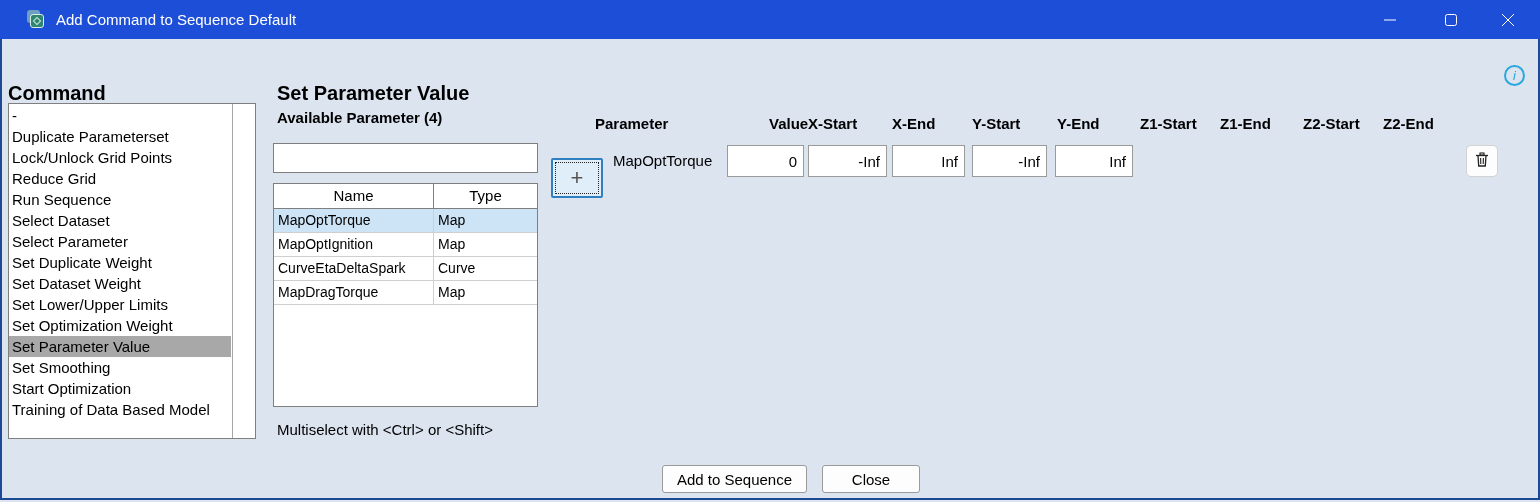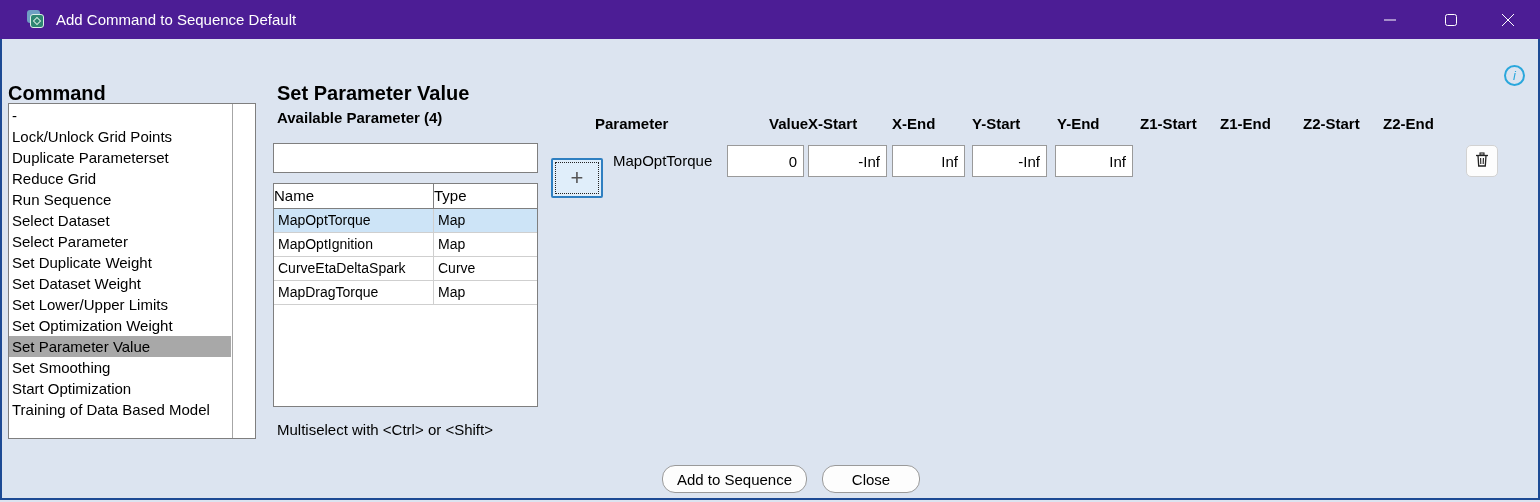--- a/index.html
+++ b/index.html
@@ -1,18 +1,18 @@
 <!DOCTYPE html>
 <html><head>
 <meta charset="utf-8">
 <style>
   html,body{margin:0;padding:0;width:1540px;height:502px;overflow:hidden;
     font-family:"Liberation Sans",sans-serif;background:#dce4f0;}
   
-  .titlebar{position:absolute;left:0;top:0;width:1540px;height:39px;background:#4c1d95;}
+  .titlebar{position:absolute;left:0;top:0;width:1540px;height:39px;background:#1d4ed8;}
   .win-border{position:absolute;left:0;top:39px;width:1536px;height:459px;
     border:2px solid #1d4a94;border-top:none;pointer-events:none;}
   .app-icon{position:absolute;left:27px;top:10px;width:18px;height:18px;}
   .app-icon .sq1{position:absolute;left:0;top:0;width:13px;height:13px;background:#6f9fc3;border-radius:3px;}
   .app-icon .sq2{position:absolute;left:3px;top:4px;width:14px;height:14px;background:#2e8672;border-radius:3px;border:1px solid #d9efe6;box-sizing:border-box;}
   .app-icon .diamond{position:absolute;left:7px;top:8px;width:6px;height:6px;border:1px solid #cfe8de;transform:rotate(45deg);box-sizing:border-box;}
   .title-text{position:absolute;left:56px;top:11px;color:#ffffff;font-size:15px;}
   .winctl{position:absolute;top:0;height:39px;width:46px;display:flex;align-items:center;justify-content:center;}
   .winctl svg{display:block;}
   
@@ -24,21 +24,21 @@
   .list-item{font-size:15px;line-height:21px;padding-left:3px;white-space:nowrap;color:#000;}
   .list-item.selected{background:#a8a8a8;}
   .scroll-track{position:absolute;top:0;right:0;width:23px;height:100%;background:#ffffff;border-left:1px solid #a6a6a6;box-sizing:border-box;}
   
   .label-b{position:absolute;font-size:15px;font-weight:bold;color:#000;}
   .filter-input{position:absolute;left:273px;top:143px;width:265px;height:30px;border:1px solid #7f7f7f;
     box-sizing:border-box;background:#fff;font-size:15px;padding:0 4px;font-family:"Liberation Sans",sans-serif;}
   .ptable{position:absolute;left:273px;top:183px;width:265px;height:224px;background:#fff;
     border:1px solid #7f7f7f;box-sizing:border-box;}
   .thead{display:flex;height:24px;border-bottom:1px solid #7f7f7f;}
-  .thead .hc{font-size:15px;text-align:left;line-height:24px;box-sizing:border-box;}
+  .thead .hc{font-size:15px;text-align:center;line-height:24px;box-sizing:border-box;}
   .thead .hc.c0{width:160px;border-right:1px solid #7f7f7f;}
   .thead .hc.c1{flex:1;}
   .trow{display:flex;height:23px;border-bottom:1px solid #cfcfcf;}
   .trow.selected{background:#cde4f7;}
   .tcell{font-size:14px;line-height:22px;padding-left:4px;box-sizing:border-box;white-space:nowrap;overflow:hidden;}
   .tcell.c0{width:160px;border-right:1px solid #cfcfcf;}
   .tcell.c1{flex:1;}
   
   .add-btn{position:absolute;left:551px;top:158px;width:52px;height:40px;background:#e0eefa;
     border:2px solid #2f7fc1;border-radius:2px;box-sizing:border-box;display:flex;align-items:center;justify-content:center;
@@ -46,21 +46,21 @@
   .add-btn .focus-dots{position:absolute;left:2px;top:2px;right:2px;bottom:2px;border:1px dotted #222;}
   
   .ehead{position:absolute;top:115px;font-size:15px;font-weight:bold;white-space:nowrap;color:#000;}
   .erow-label{position:absolute;left:613px;top:152px;font-size:15px;color:#000;white-space:nowrap;}
   .einput{position:absolute;top:145px;height:32px;border:1px solid #9a9a9a;box-sizing:border-box;background:#fff;
     font-size:15px;text-align:right;padding:0 6px 0 2px;font-family:"Liberation Sans",sans-serif;color:#000;}
   .trash-btn{position:absolute;left:1466px;top:145px;width:32px;height:32px;background:#fdfdfd;
     border:1px solid #d2d2d2;border-radius:5px;box-sizing:border-box;display:flex;align-items:center;justify-content:center;}
   
   .hint{position:absolute;left:277px;top:421px;font-size:15px;color:#000;}
-  .btn{position:absolute;height:28px;background:#fdfdfd;border:1px solid #9a9a9a;border-radius:13px;
+  .btn{position:absolute;height:28px;background:#fdfdfd;border:1px solid #9a9a9a;border-radius:3px;
     box-sizing:border-box;font-size:15px;font-family:"Liberation Sans",sans-serif;color:#000;
     display:flex;align-items:center;justify-content:center;}
   .info-icon{position:absolute;left:1504px;top:65px;width:21px;height:21px;border:2px solid #2aa7dc;border-radius:50%;
     box-sizing:border-box;color:#2aa7dc;font-size:13px;display:flex;align-items:center;justify-content:center;font-style:italic;}
 </style>
 </head>
 <body>
 
 <div class="titlebar">
   <div class="app-icon">
@@ -92,22 +92,22 @@
     </span>
   </div>
 </div>
 
 <div class="win-border"></div>
 
 <div class="h1" style="left:8px;top:58px;">Command</div>
 <div class="listbox">
   <div class="list-items">
       <div class="list-item">-</div>
+      <div class="list-item">Duplicate Parameterset</div>
       <div class="list-item">Lock/Unlock Grid Points</div>
-      <div class="list-item">Duplicate Parameterset</div>
       <div class="list-item">Reduce Grid</div>
       <div class="list-item">Run Sequence</div>
       <div class="list-item">Select Dataset</div>
       <div class="list-item">Select Parameter</div>
       <div class="list-item">Set Duplicate Weight</div>
       <div class="list-item">Set Dataset Weight</div>
       <div class="list-item">Set Lower/Upper Limits</div>
       <div class="list-item">Set Optimization Weight</div>
       <div class="list-item selected">Set Parameter Value</div>
       <div class="list-item">Set Smoothing</div>

